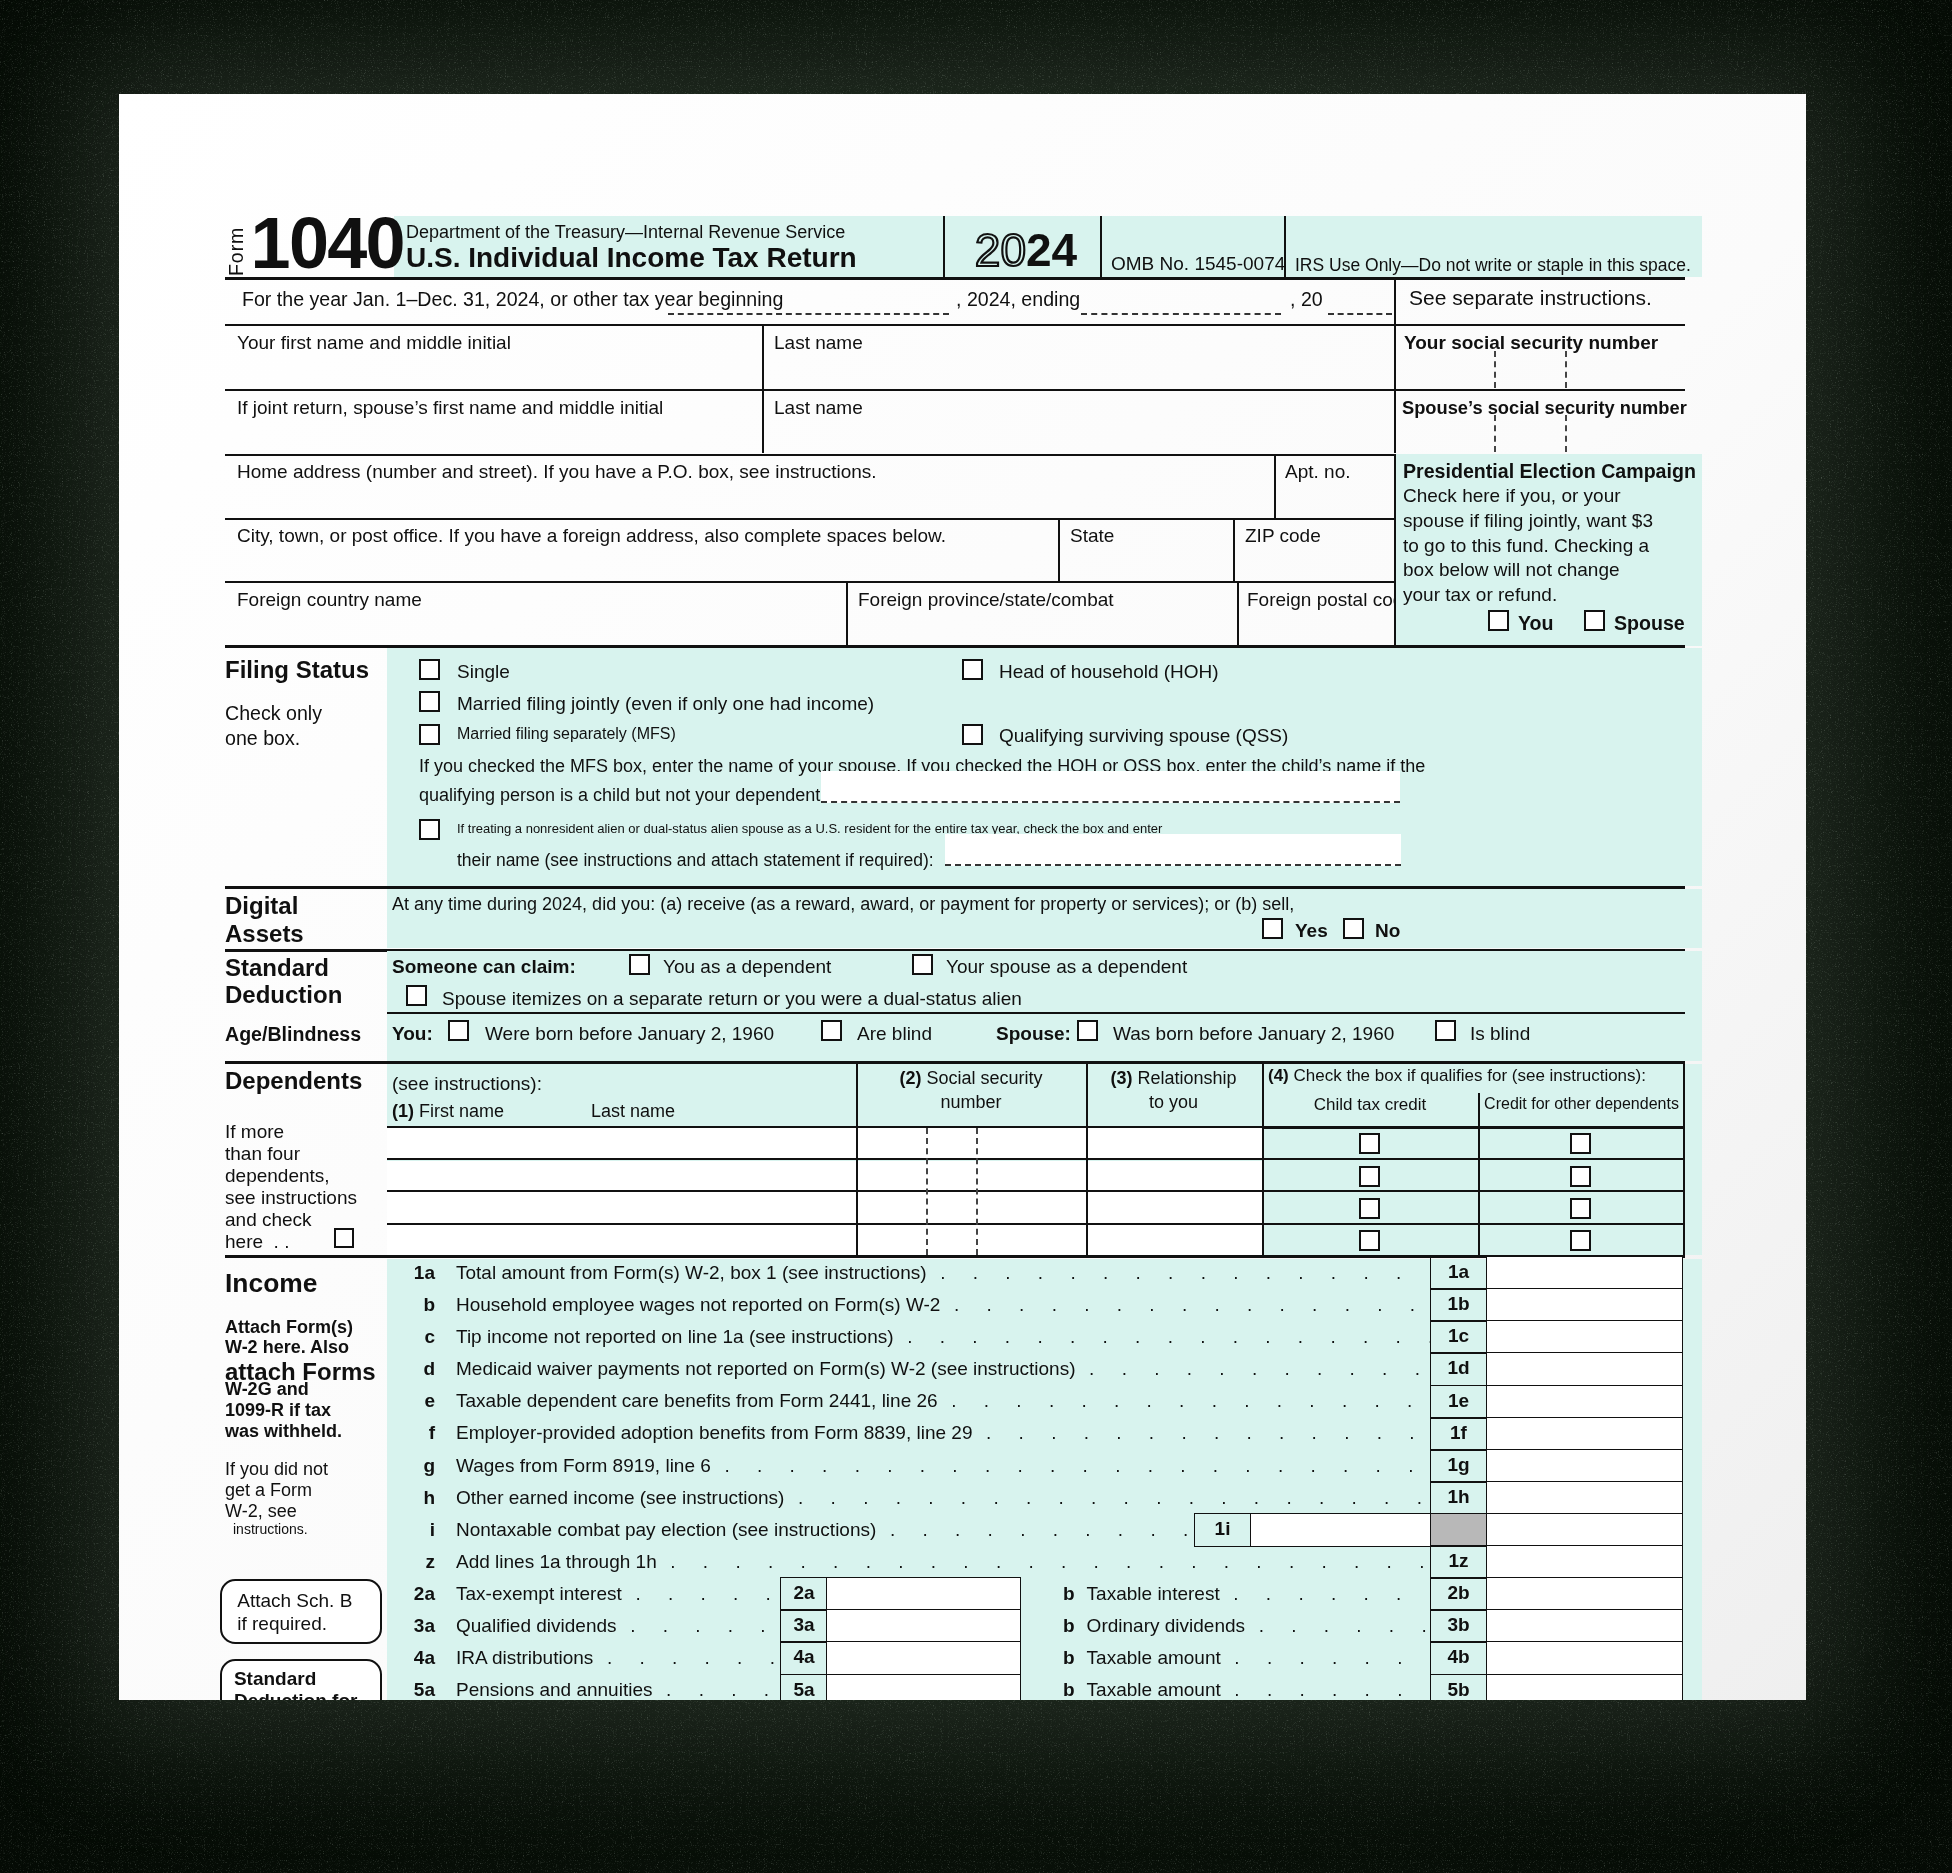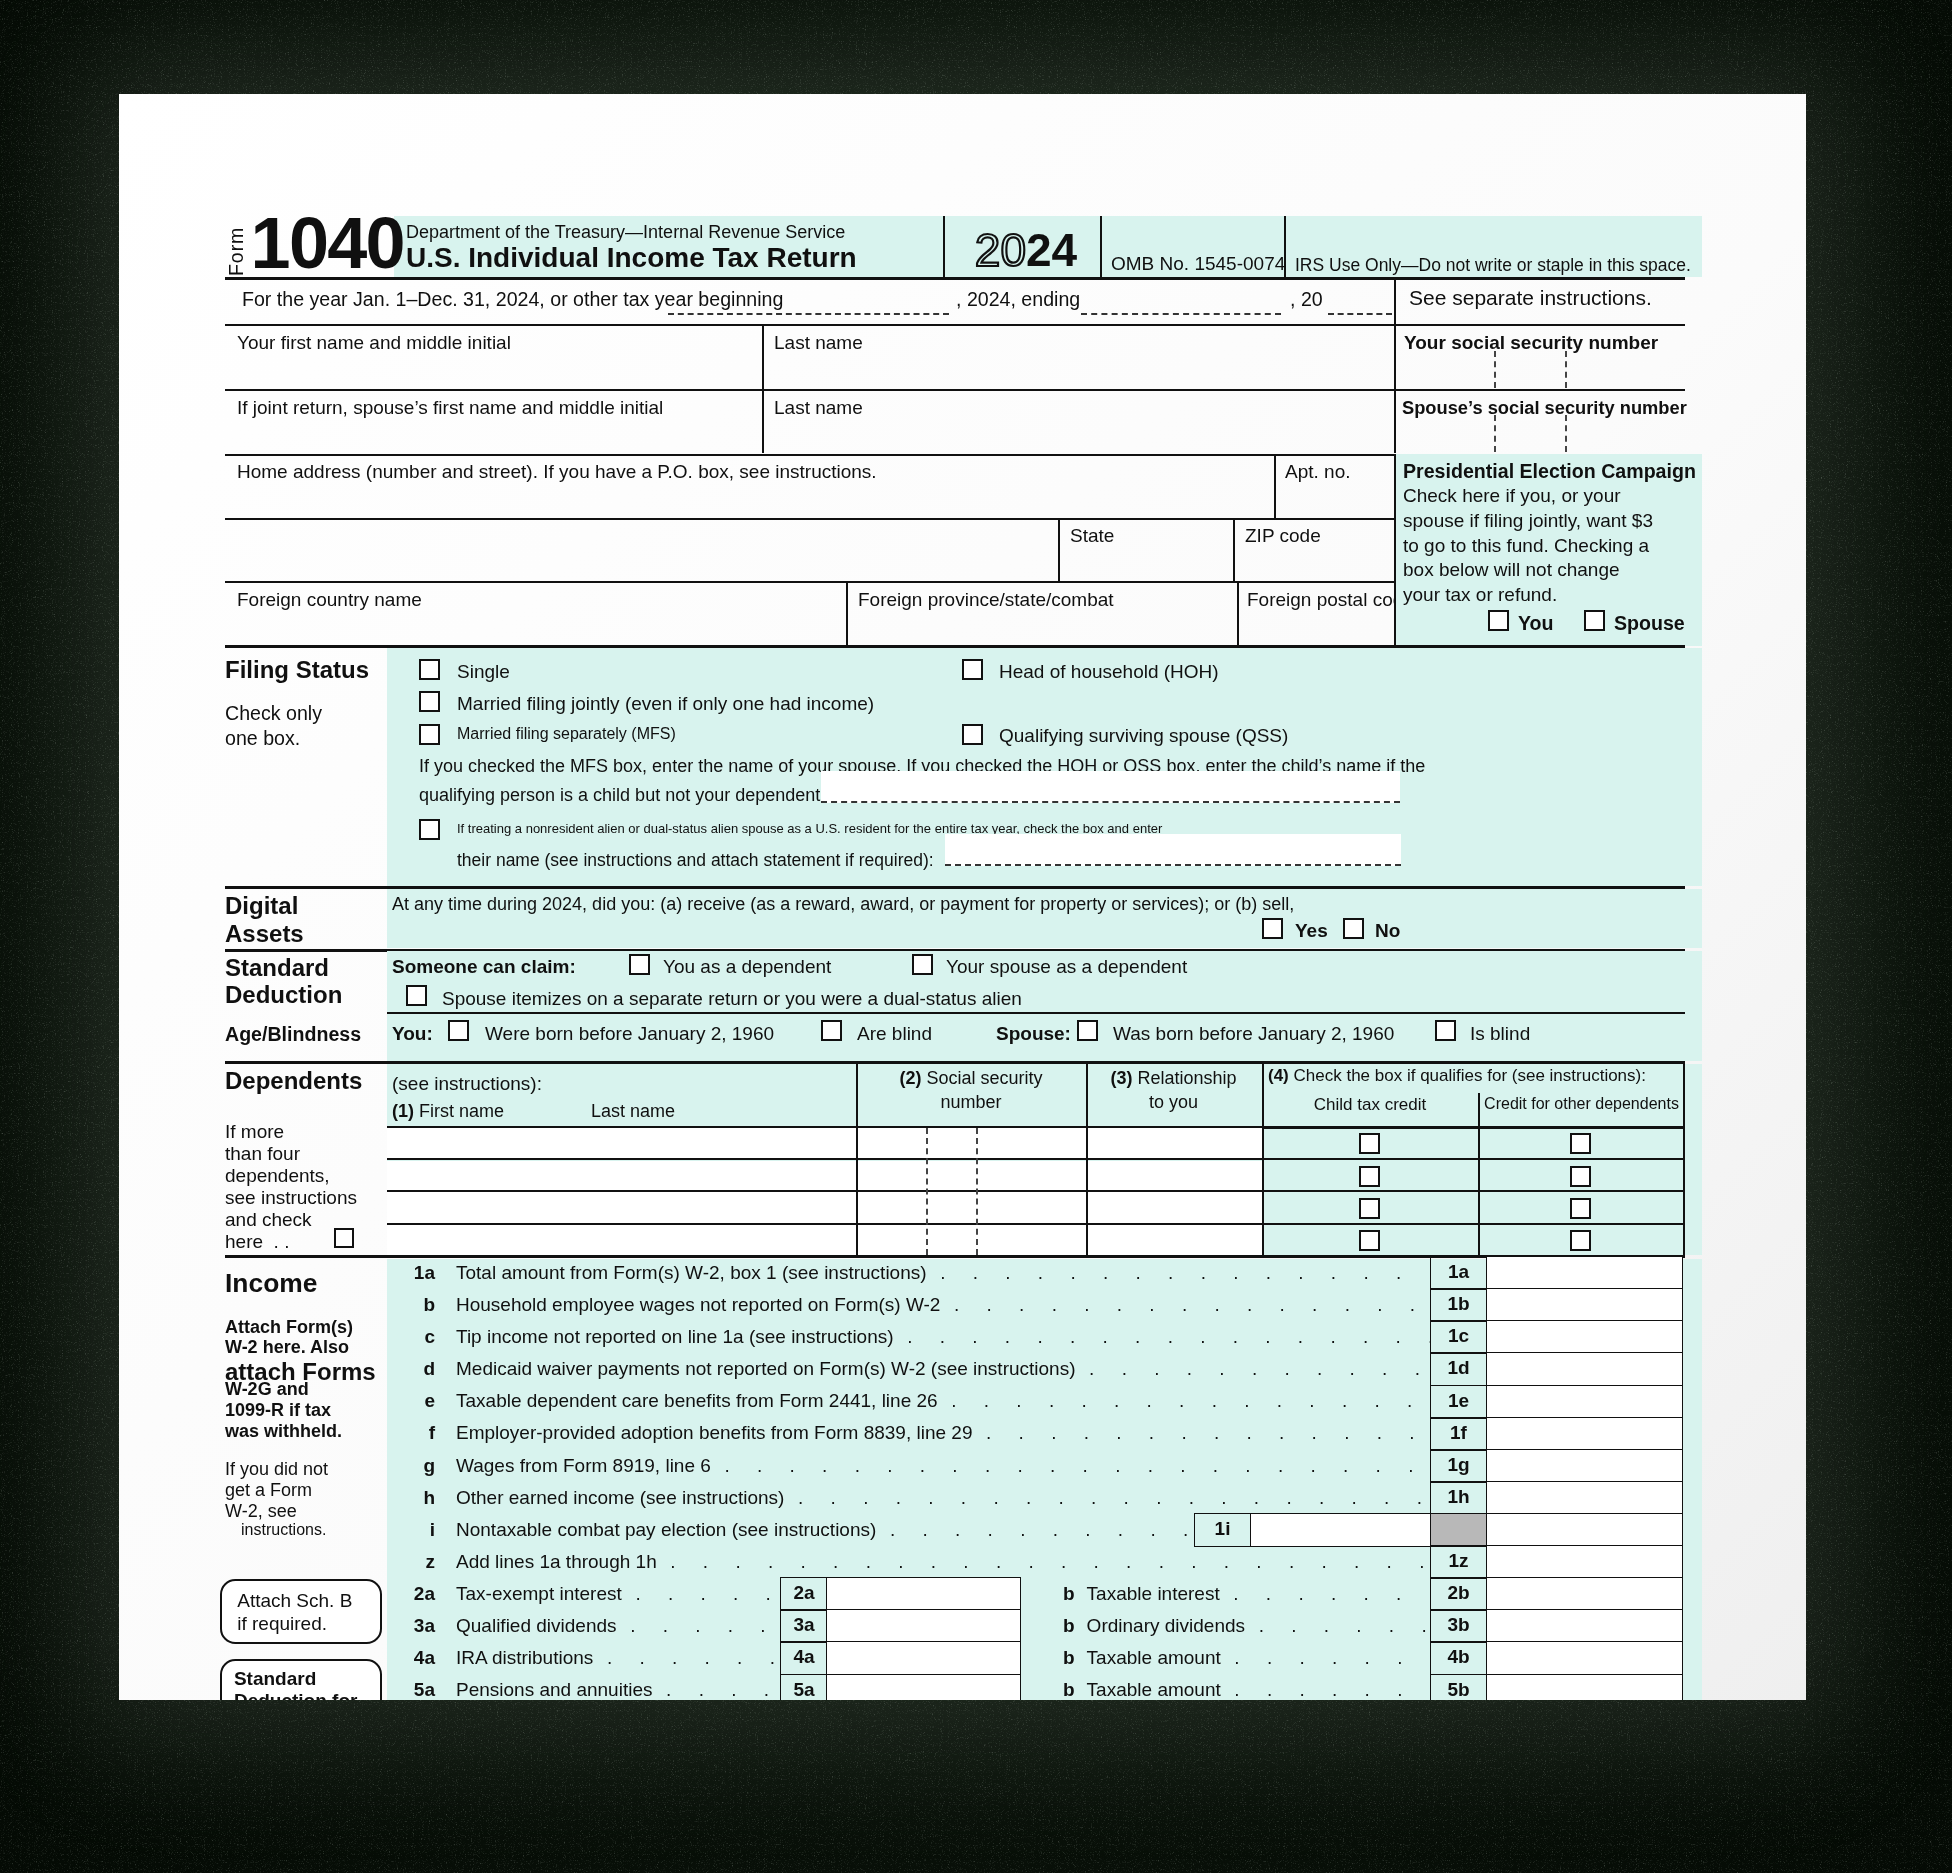--- a/index.html
+++ b/index.html
@@ -92,20 +92,21 @@
       <div class="abs b t" style="left:1177px;top:181px;font-size:18.3px">Spouse’s social security number</div>
       <div class="vdash" style="left:1269px;top:199px;height:37px"></div>
       <div class="vdash" style="left:1340px;top:199px;height:37px"></div>
       <div class="hl" style="left:0;top:238px;width:1460px;height:1.7px"></div>
 
       <div class="abs t" style="left:12px;top:245px;font-size:19px">Home address (number and street). If you have a P.O. box, see instructions.</div>
       <div class="vl" style="left:1049px;top:238px;width:1.7px;height:64px"></div>
       <div class="abs t" style="left:1060px;top:245px;font-size:19px">Apt. no.</div>
       <div class="hl" style="left:0;top:302px;width:1169px;height:1.7px"></div>
 
+      <div class="abs t" style="left:12px;top:309px;font-size:19px">City, town, or post office. If you have a foreign address, also complete spaces below.</div>
       <div class="vl" style="left:833px;top:302px;width:1.7px;height:64px"></div>
       <div class="abs t" style="left:845px;top:309px;font-size:19px">State</div>
       <div class="vl" style="left:1008px;top:302px;width:1.7px;height:64px"></div>
       <div class="abs t" style="left:1020px;top:309px;font-size:19px">ZIP code</div>
       <div class="hl" style="left:0;top:365px;width:1169px;height:1.7px"></div>
 
       <div class="abs t" style="left:12px;top:373px;font-size:19px">Foreign country name</div>
       <div class="vl" style="left:621px;top:365px;width:1.7px;height:64px"></div>
       <div class="abs t" style="left:633px;top:373px;font-size:19px">Foreign province/state/combat</div>
       <div class="vl" style="left:1012px;top:365px;width:1.7px;height:64px"></div>
@@ -245,21 +246,21 @@
       <div class="abs b t" style="left:0;top:1052px;font-size:26.4px">Income</div>
       <div class="abs b t" style="left:0;top:1101px;font-size:18px">Attach Form(s)</div>
       <div class="abs b t" style="left:0;top:1121px;font-size:18px">W-2 here. Also</div>
       <div class="abs b t" style="left:0;top:1142px;font-size:24px">attach Forms</div>
       <div class="abs b t" style="left:0;top:1163px;font-size:18px">W-2G and</div>
       <div class="abs b t" style="left:0;top:1184px;font-size:18px">1099-R if tax</div>
       <div class="abs b t" style="left:0;top:1205px;font-size:18px">was withheld.</div>
       <div class="abs t" style="left:0;top:1243px;font-size:18px">If you did not</div>
       <div class="abs t" style="left:0;top:1264px;font-size:18px">get a Form</div>
       <div class="abs t" style="left:0;top:1285px;font-size:18px">W-2, see</div>
-      <div class="abs t" style="left:16px;top:1305px;font-size:16px">instructions.</div>
+      <div class="abs t" style="left:8px;top:1305px;font-size:14px">instructions.</div>
 
       <div class="roundbox" style="left:-5.1px;top:1363px;width:162px;height:65px">
         <div class="abs t" style="left:15.3px;top:8.5px;font-size:19px">Attach Sch. B</div>
         <div class="abs t" style="left:15.3px;top:32px;font-size:19px">if required.</div>
       </div>
       <div class="roundbox" style="left:-5.1px;top:1443px;width:162px;height:66px">
         <div class="abs b t" style="left:12px;top:6.8px;font-size:19px">Standard</div>
         <div class="abs b t" style="left:12px;top:29px;font-size:19px">Deduction for—</div>
       </div>
 

